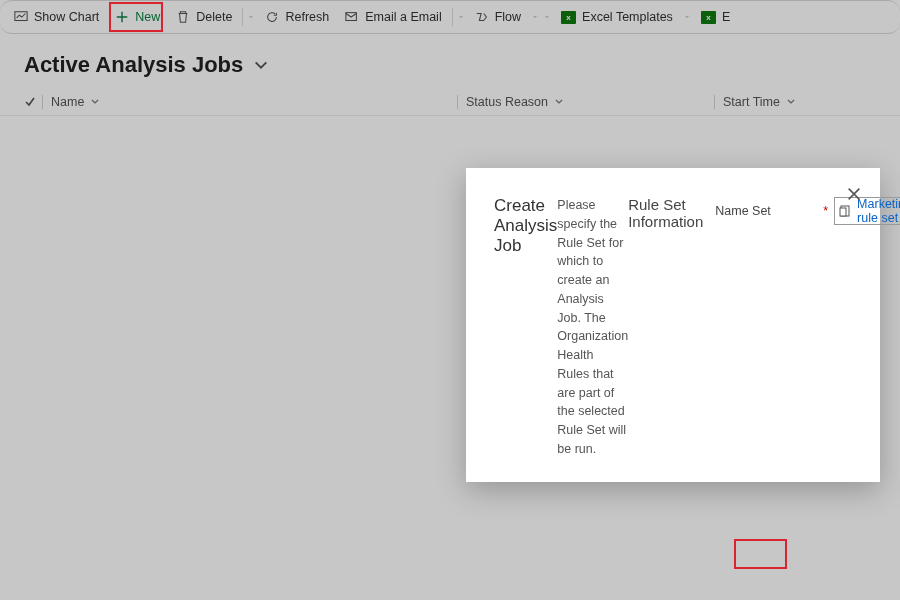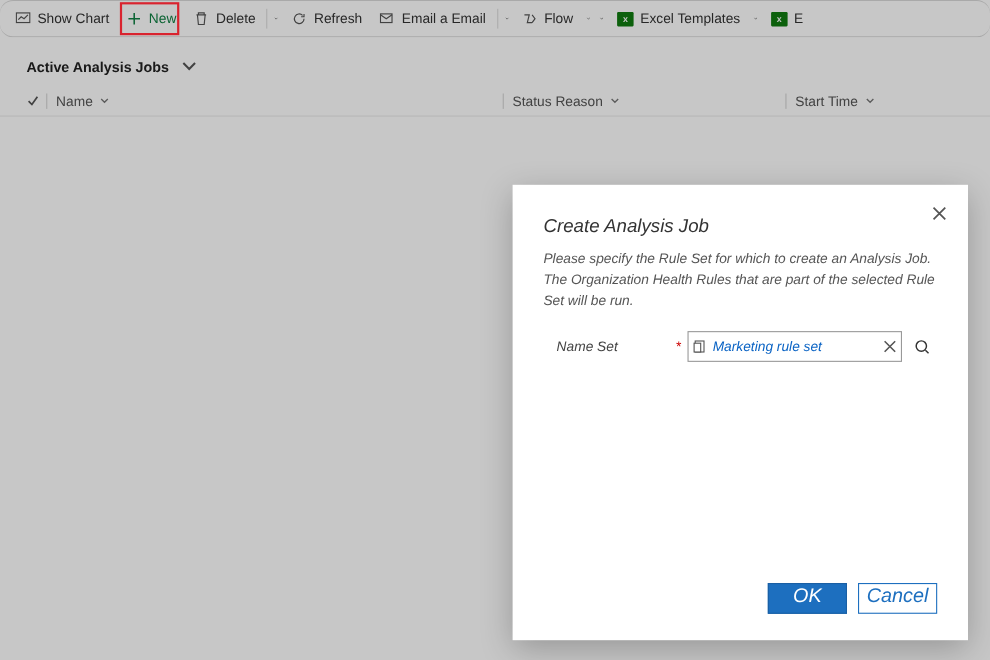--- a/index.html
+++ b/index.html
@@ -11,35 +11,35 @@
   .tbtn .ico { display:inline-flex; width:14px; height:14px; color:#555; }
   .tbtn.green .ico { color:#108043; }
   .tbtn.green span[data-bind] { color:#108043; }
   .chev { width:12px; height:28px; display:flex; align-items:center; justify-content:center; padding:0 4px; cursor:pointer; }
   .sep { width:1px; height:18px; background:#ddd; margin:0 2px; }
   .tbtn svg, .chev svg { width:14px; height:14px; display:block; }
   .chev svg { width:10px; height:10px; }
   .excel-ico { background:#107c10; color:#fff; width:15px; height:13px; font-size:8px; display:flex; align-items:center; justify-content:center; font-weight:bold; border-radius:1px; }
 
   .view-header { padding:18px 0 10px 24px; display:flex; align-items:center; gap:10px; }
-  .view-title { font-size:13px; font-weight:600; color:#222; }
+  .view-title { font-size:22px; font-weight:600; color:#222; }
   .view-chev { width:16px; height:16px; color:#555; cursor:pointer; }
 
   .grid-header { display:flex; align-items:center; height:28px; font-size:12.5px; color:#555; border-bottom:1px solid #ececec; }
   .col-check { width:42px; display:flex; align-items:center; justify-content:flex-start; padding-left:24px; }
   .col-sep { width:1px; height:14px; background:#d5d5d5; }
   .col { display:flex; align-items:center; gap:6px; padding:0 8px; }
   .col svg { width:10px; height:10px; }
 
   .highlight { position:absolute; border:2.5px solid #d9232e; pointer-events:none; }
   .hl-new { left:109px; top:2px; width:54px; height:30px; }
   .hl-search { left:826px; top:326px; width:29px; height:28px; }
   .hl-ok { left:734px; top:539px; width:53px; height:30px; }
 
-  .dialog { position:absolute; left:466px; top:168px; width:414px; height:414px; background:#fff; box-shadow:0 8px 28px rgba(0,0,0,0.25); padding:28px 28px 24px 28px; display:flex; flex-direction:column; z-index:10;font-style:italic; }
+  .dialog { position:absolute; left:466px; top:168px; width:414px; height:314px; background:#fff; box-shadow:0 8px 28px rgba(0,0,0,0.25); padding:28px 28px 24px 28px; display:flex; flex-direction:row; z-index:10; }
   .dlg-close { position:absolute; top:18px; right:18px; width:16px; height:16px; color:#555; cursor:pointer; }
   .dlg-title { font-size:17px; color:#333; margin-bottom:10px; }
   .dlg-body { font-size:12.5px; color:#555; line-height:1.5; margin-bottom:18px; }
   .dlg-subtitle { font-size:15px; color:#444; margin-bottom:14px; }
   .field-row { display:flex; align-items:center; height:30px; font-size:12.5px; }
   .field-label { flex:0 0 120px; color:#444; padding-left:12px; }
   .req { color:#c00; margin-right:6px; }
   .lookup { flex:1; height:28px; border:1px solid #999; display:flex; align-items:center; padding:0 4px; gap:6px; }
   .lk-ico { width:12px; height:12px; color:#555; }
   .lk-txt { color:#0a63c4; font-size:12.5px; flex:1; }
@@ -185,20 +185,21 @@
   <div class="overlay"></div>
 
   <div class="dialog">
     <div class="dlg-close">
       <svg viewBox="0 0 12 12" stroke="currentColor" stroke-width="1.2">
           <path d="M2 2l8 8M10 2l-8 8"></path>
         </svg>
     </div>
     <div class="dlg-title" data-bind="dialog.title">Create Analysis Job</div>
     <div class="dlg-body" data-bind="dialog.body">Please specify the Rule Set for which to create an Analysis Job. The Organization Health Rules that are part of the selected Rule Set will be run.</div>
+    <div class="dlg-subtitle" data-bind="dialog.subtitle">Rule Set Information</div>
     <div class="field-row">
       <div class="field-label" data-bind="dialog.field_label">Name Set</div>
       <span class="req">*</span>
       <div class="lookup">
         <span class="lk-ico">
           <svg viewBox="0 0 12 12" fill="none" stroke="currentColor" stroke-width="1">
               <rect x="2" y="1" width="8" height="10"></rect>
               <rect x="1" y="3" width="6" height="8" fill="#fff"></rect>
             </svg>
         </span>

